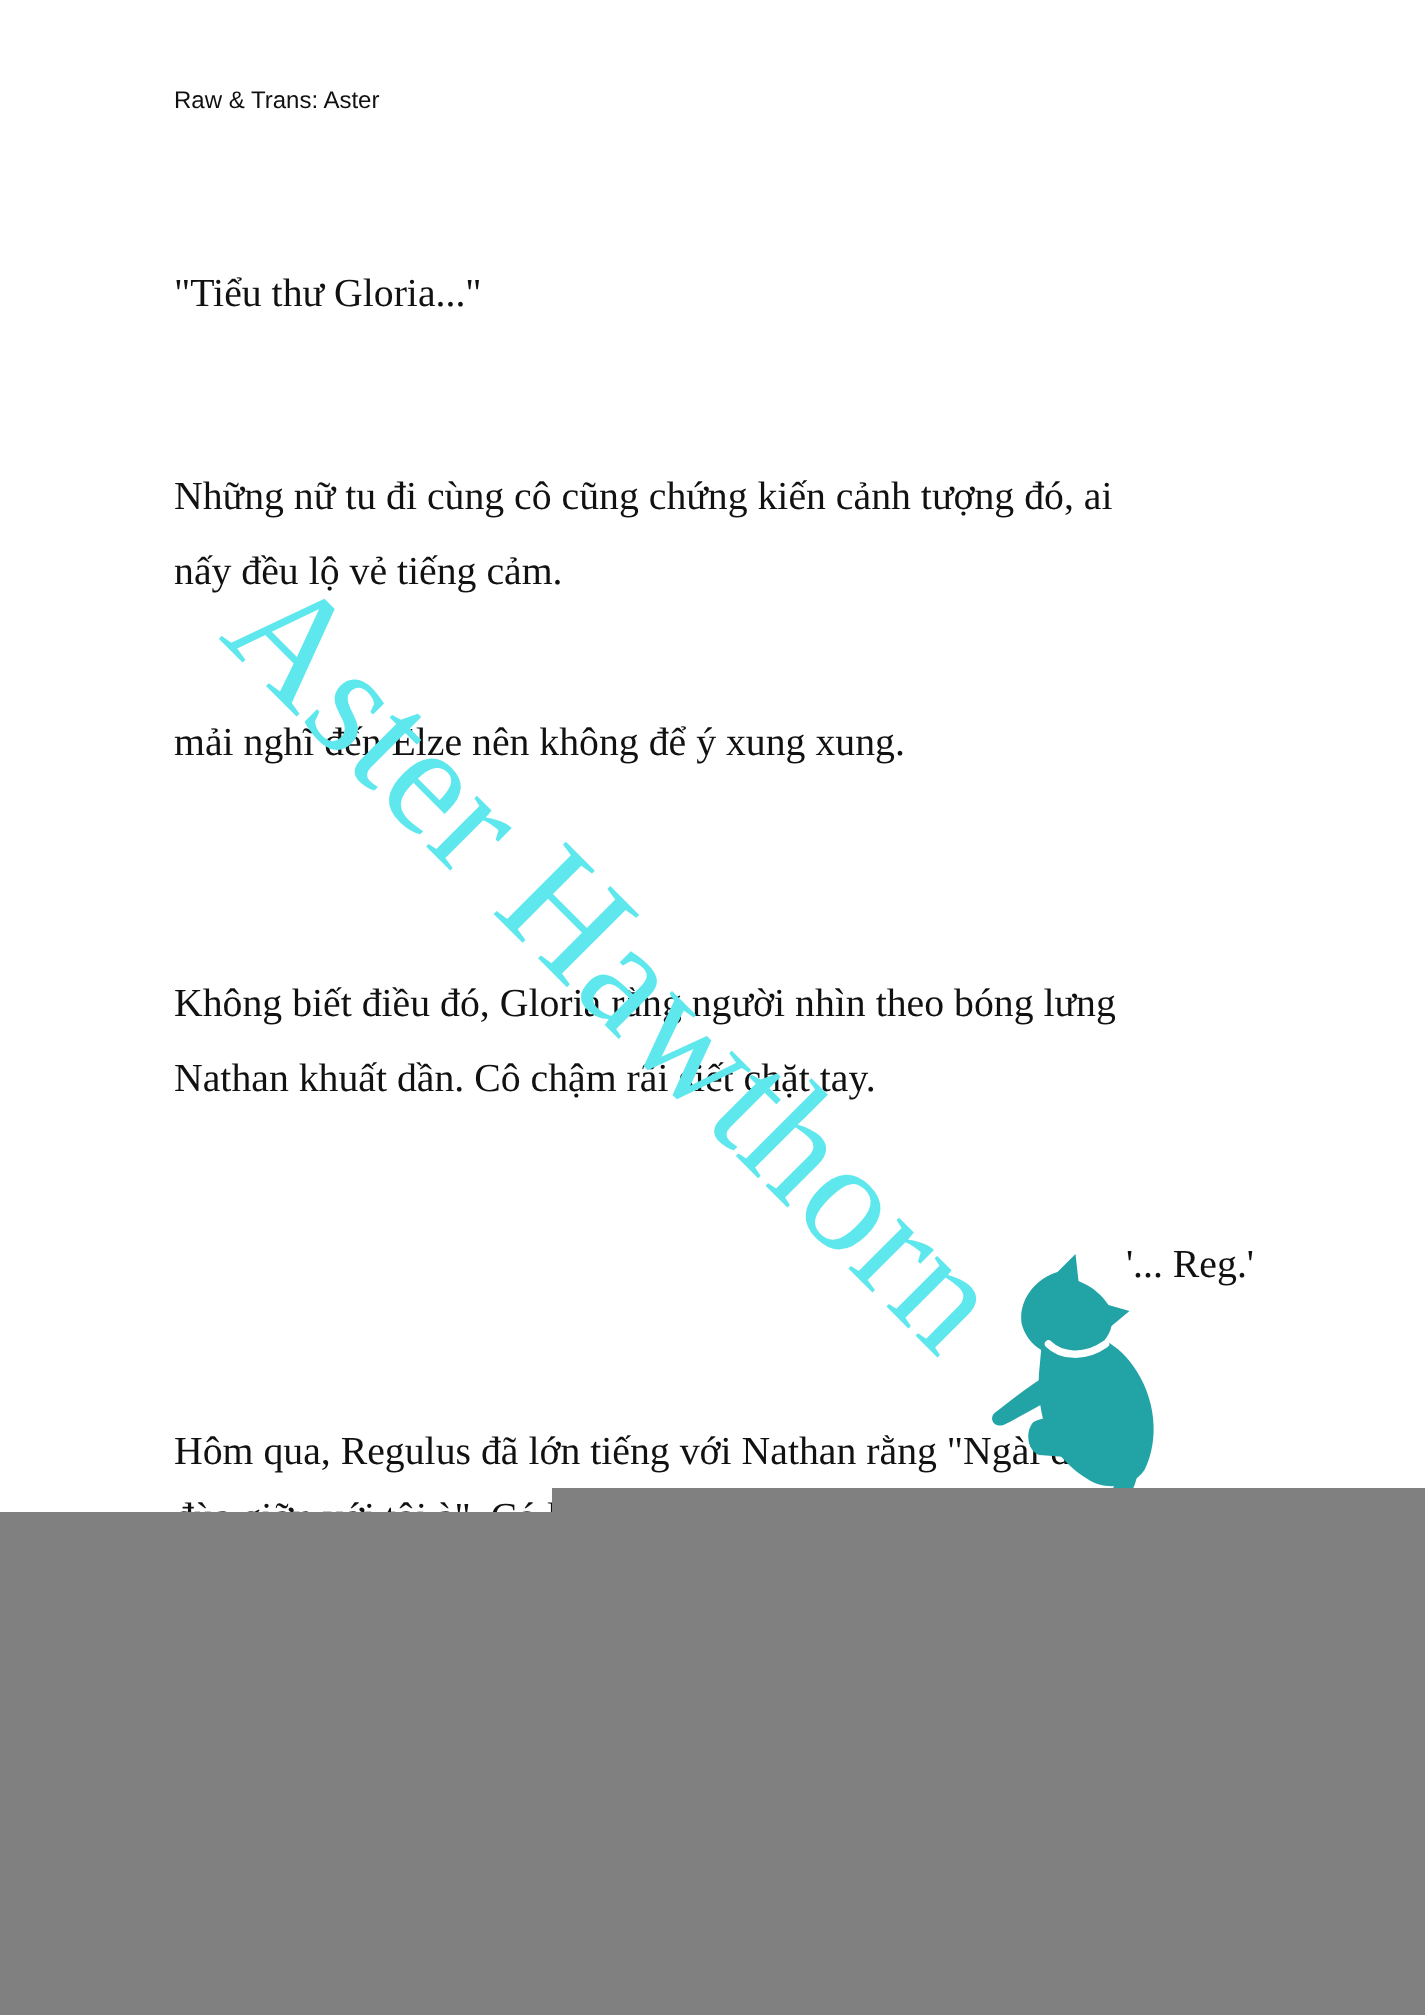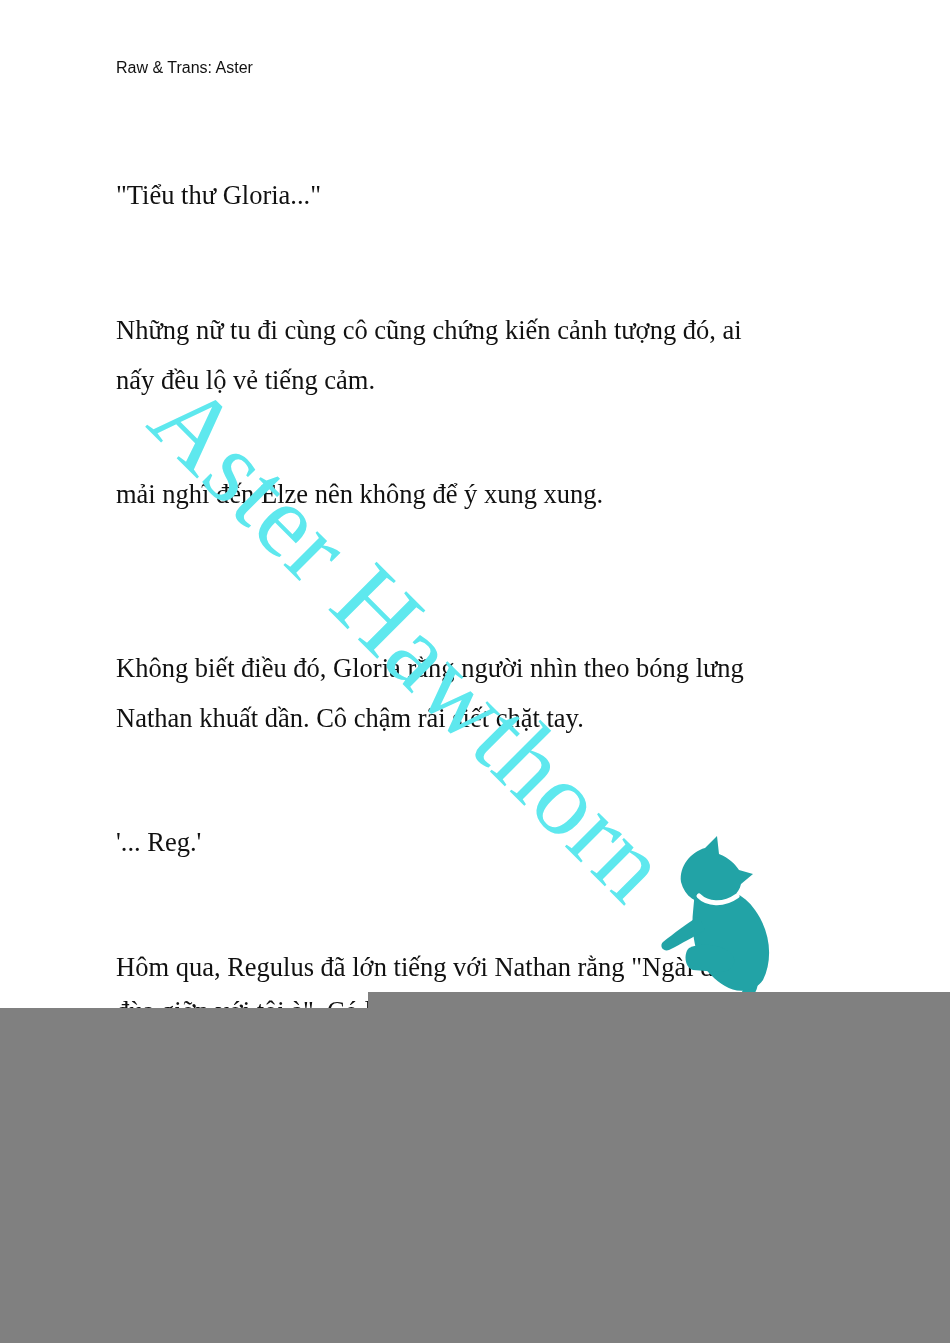--- a/index.html
+++ b/index.html
@@ -121,21 +121,21 @@
 
   <p class="para" style="top:469px;">
     <span class="line">mải nghĩ đến Elze nên không để ý xung xung.</span>
   </p>
 
   <p class="para" style="top:643px;">
     <span class="line">Không biết điều đó, Gloria rằng người nhìn theo bóng lưng</span>
     <span class="line">Nathan khuất dần. Cô chậm rãi siết chặt tay.</span>
   </p>
 
-  <p class="para" style="top:817px;">
+  <p class="para" style="top:817px;text-align:right;">
     <span class="line">'... Reg.'</span>
   </p>
 
   <p class="para" style="top:942px;">
     <span class="line">Hôm qua, Regulus đã lớn tiếng với Nathan rằng "Ngài đang</span>
   </p>
 
   <div class="clipped-line">
     <span>đùa giỡn với tôi à". Có lẽ</span>
   </div>

